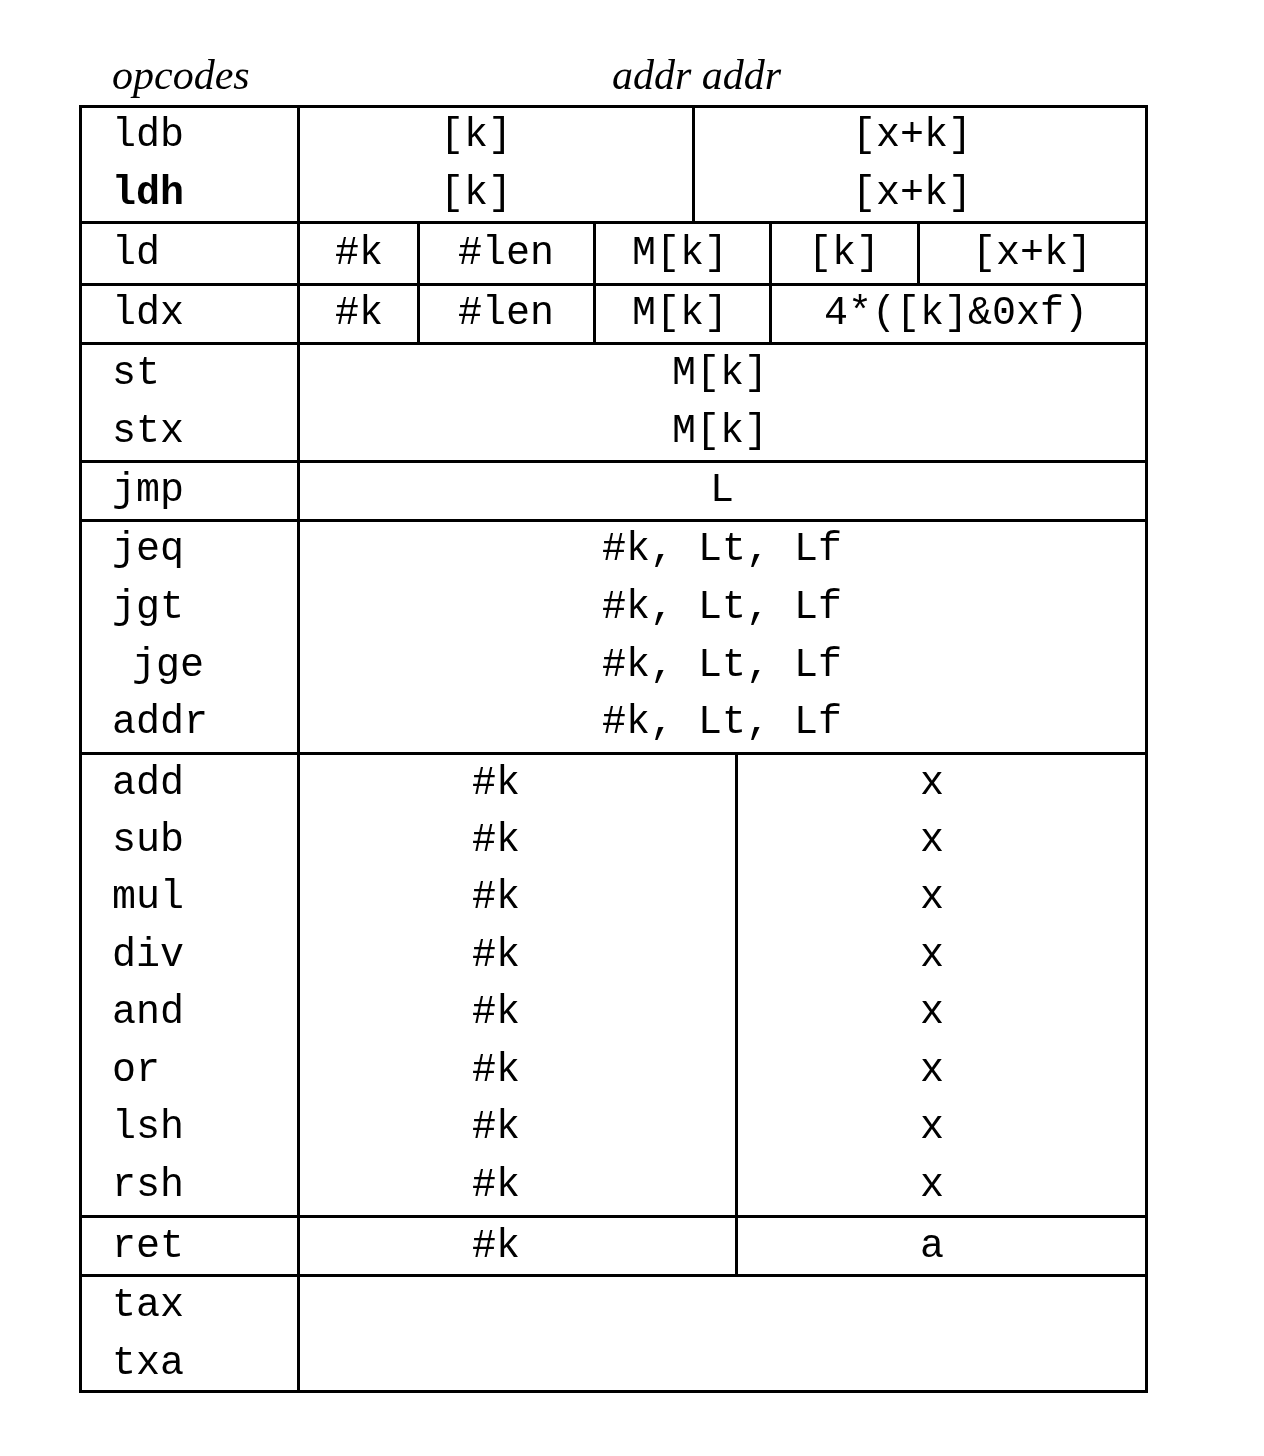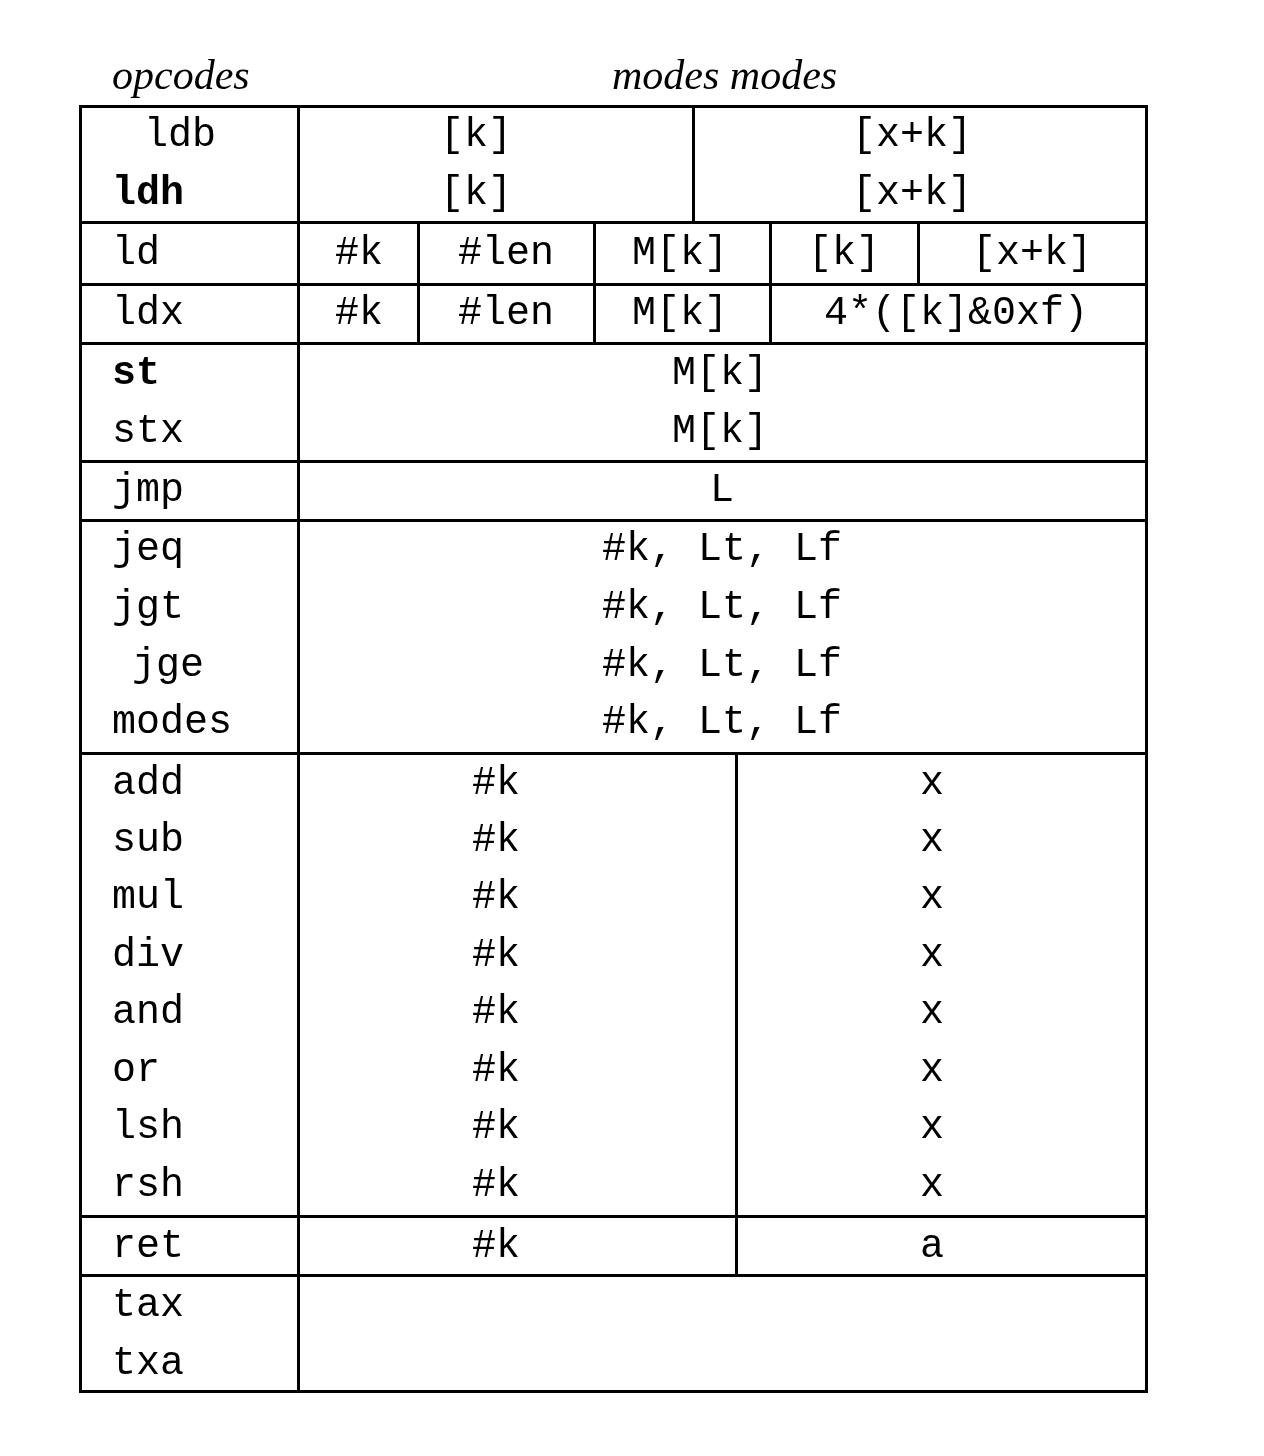--- a/index.html
+++ b/index.html
@@ -8,21 +8,21 @@
   .hl{position:absolute;background:#000;height:3px;}
   .vl{position:absolute;background:#000;width:3px;}
   .t{position:absolute;font-family:"Liberation Mono",monospace;font-size:40px;color:#000;line-height:1;white-space:pre;}
   .c{transform:translateX(-50%);}
 </style>
 </head>
 <body>
 
 <div>
   <div class="hdr" style="left:112px;top:54px;">opcodes</div>
-  <div class="hdr" style="left:612px;top:54px;">modes modes</div>
+  <div class="hdr" style="left:612px;top:54px;">addr addr</div>
 
   <div class="hl" style="left:80px;width:1068px;top:105px;"></div>
   <div class="hl" style="left:80px;width:1068px;top:221px;"></div>
   <div class="hl" style="left:80px;width:1068px;top:283px;"></div>
   <div class="hl" style="left:80px;width:1068px;top:342px;"></div>
   <div class="hl" style="left:80px;width:1068px;top:460px;"></div>
   <div class="hl" style="left:80px;width:1068px;top:519px;"></div>
   <div class="hl" style="left:80px;width:1068px;top:752px;"></div>
   <div class="hl" style="left:80px;width:1068px;top:1215px;"></div>
   <div class="hl" style="left:80px;width:1068px;top:1274px;"></div>
@@ -31,55 +31,55 @@
   <div class="vl" style="left:79px;top:105px;height:1288px;"></div>
   <div class="vl" style="left:297px;top:105px;height:1288px;"></div>
   <div class="vl" style="left:1145px;top:105px;height:1288px;"></div>
   <div class="vl" style="left:692px;top:105px;height:118px;"></div>
   <div class="vl" style="left:417px;top:221px;height:124px;"></div>
   <div class="vl" style="left:593px;top:221px;height:124px;"></div>
   <div class="vl" style="left:769px;top:221px;height:124px;"></div>
   <div class="vl" style="left:917px;top:221px;height:64px;"></div>
   <div class="vl" style="left:735px;top:752px;height:525px;"></div>
 
-  <div class="t" style="left:112px;top:116px;margin-left:32px;">ldb</div>
+  <div class="t" style="left:112px;top:116px;">ldb</div>
   <div class="t c" style="left:476px;top:116px;">[k]</div>
   <div class="t c" style="left:912px;top:116px;">[x+k]</div>
   <div class="t" style="left:112px;top:174px;font-weight:bold;">ldh</div>
   <div class="t c" style="left:476px;top:174px;">[k]</div>
   <div class="t c" style="left:912px;top:174px;">[x+k]</div>
 
   <div class="t" style="left:112px;top:234px;">ld</div>
   <div class="t c" style="left:359px;top:234px;">#k</div>
   <div class="t c" style="left:506px;top:234px;">#len</div>
   <div class="t c" style="left:680px;top:234px;">M[k]</div>
   <div class="t c" style="left:844px;top:234px;">[k]</div>
   <div class="t c" style="left:1032px;top:234px;">[x+k]</div>
 
   <div class="t" style="left:112px;top:294px;">ldx</div>
   <div class="t c" style="left:359px;top:294px;">#k</div>
   <div class="t c" style="left:506px;top:294px;">#len</div>
   <div class="t c" style="left:680px;top:294px;">M[k]</div>
   <div class="t c" style="left:956px;top:294px;">4*([k]&amp;0xf)</div>
 
-  <div class="t" style="left:112px;top:354px;font-weight:bold;">st</div>
+  <div class="t" style="left:112px;top:354px;">st</div>
   <div class="t c" style="left:720px;top:354px;">M[k]</div>
   <div class="t" style="left:112px;top:412px;">stx</div>
   <div class="t c" style="left:720px;top:412px;">M[k]</div>
 
   <div class="t" style="left:112px;top:471px;">jmp</div>
   <div class="t c" style="left:722px;top:471px;">L</div>
 
   <div class="t" style="left:112px;top:530px;">jeq</div>
   <div class="t c" style="left:722px;top:530px;">#k, Lt, Lf</div>
   <div class="t" style="left:112px;top:588px;">jgt</div>
   <div class="t c" style="left:722px;top:588px;">#k, Lt, Lf</div>
   <div class="t" style="left:112px;top:646px;margin-left:20px;">jge</div>
   <div class="t c" style="left:722px;top:646px;">#k, Lt, Lf</div>
-  <div class="t" style="left:112px;top:703px;">modes</div>
+  <div class="t" style="left:112px;top:703px;">addr</div>
   <div class="t c" style="left:722px;top:703px;">#k, Lt, Lf</div>
 
   <div class="t" style="left:112px;top:764px;text-align:center;">add</div>
   <div class="t c" style="left:496px;top:764px;">#k</div>
   <div class="t c" style="left:932px;top:764px;">x</div>
   <div class="t" style="left:112px;top:821px;">sub</div>
   <div class="t c" style="left:496px;top:821px;">#k</div>
   <div class="t c" style="left:932px;top:821px;">x</div>
   <div class="t" style="left:112px;top:878px;">mul</div>
   <div class="t c" style="left:496px;top:878px;">#k</div>

